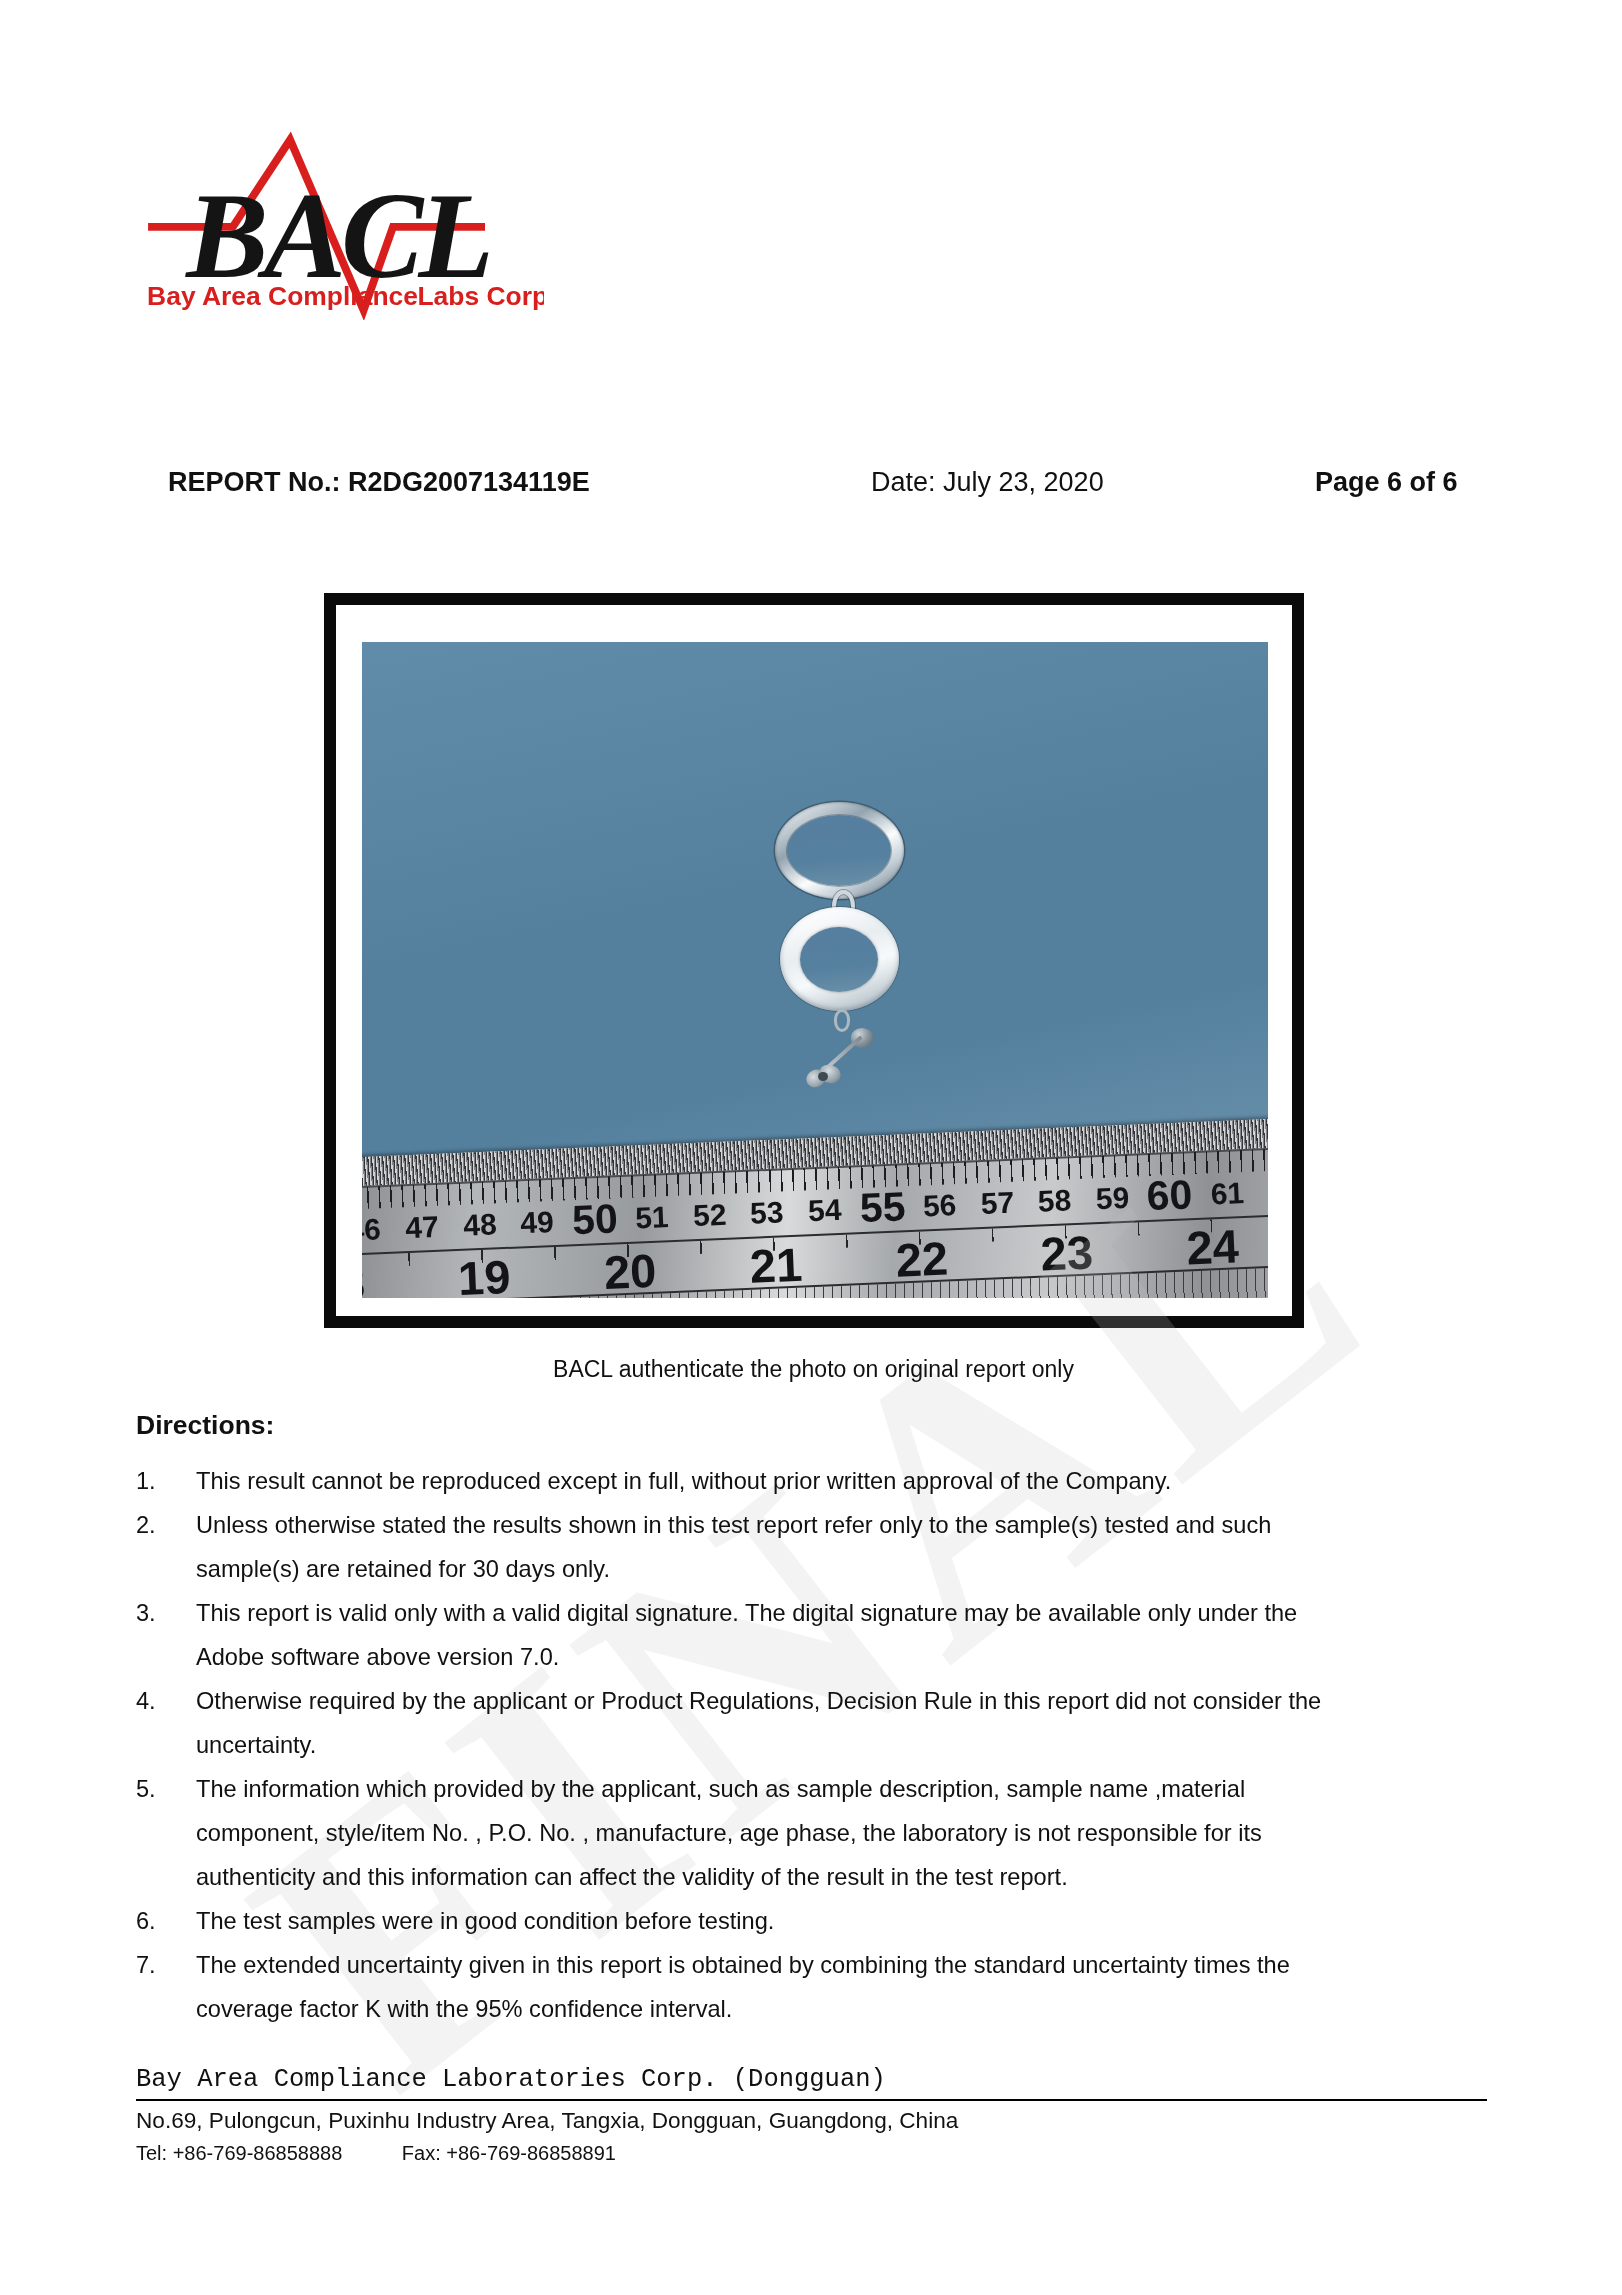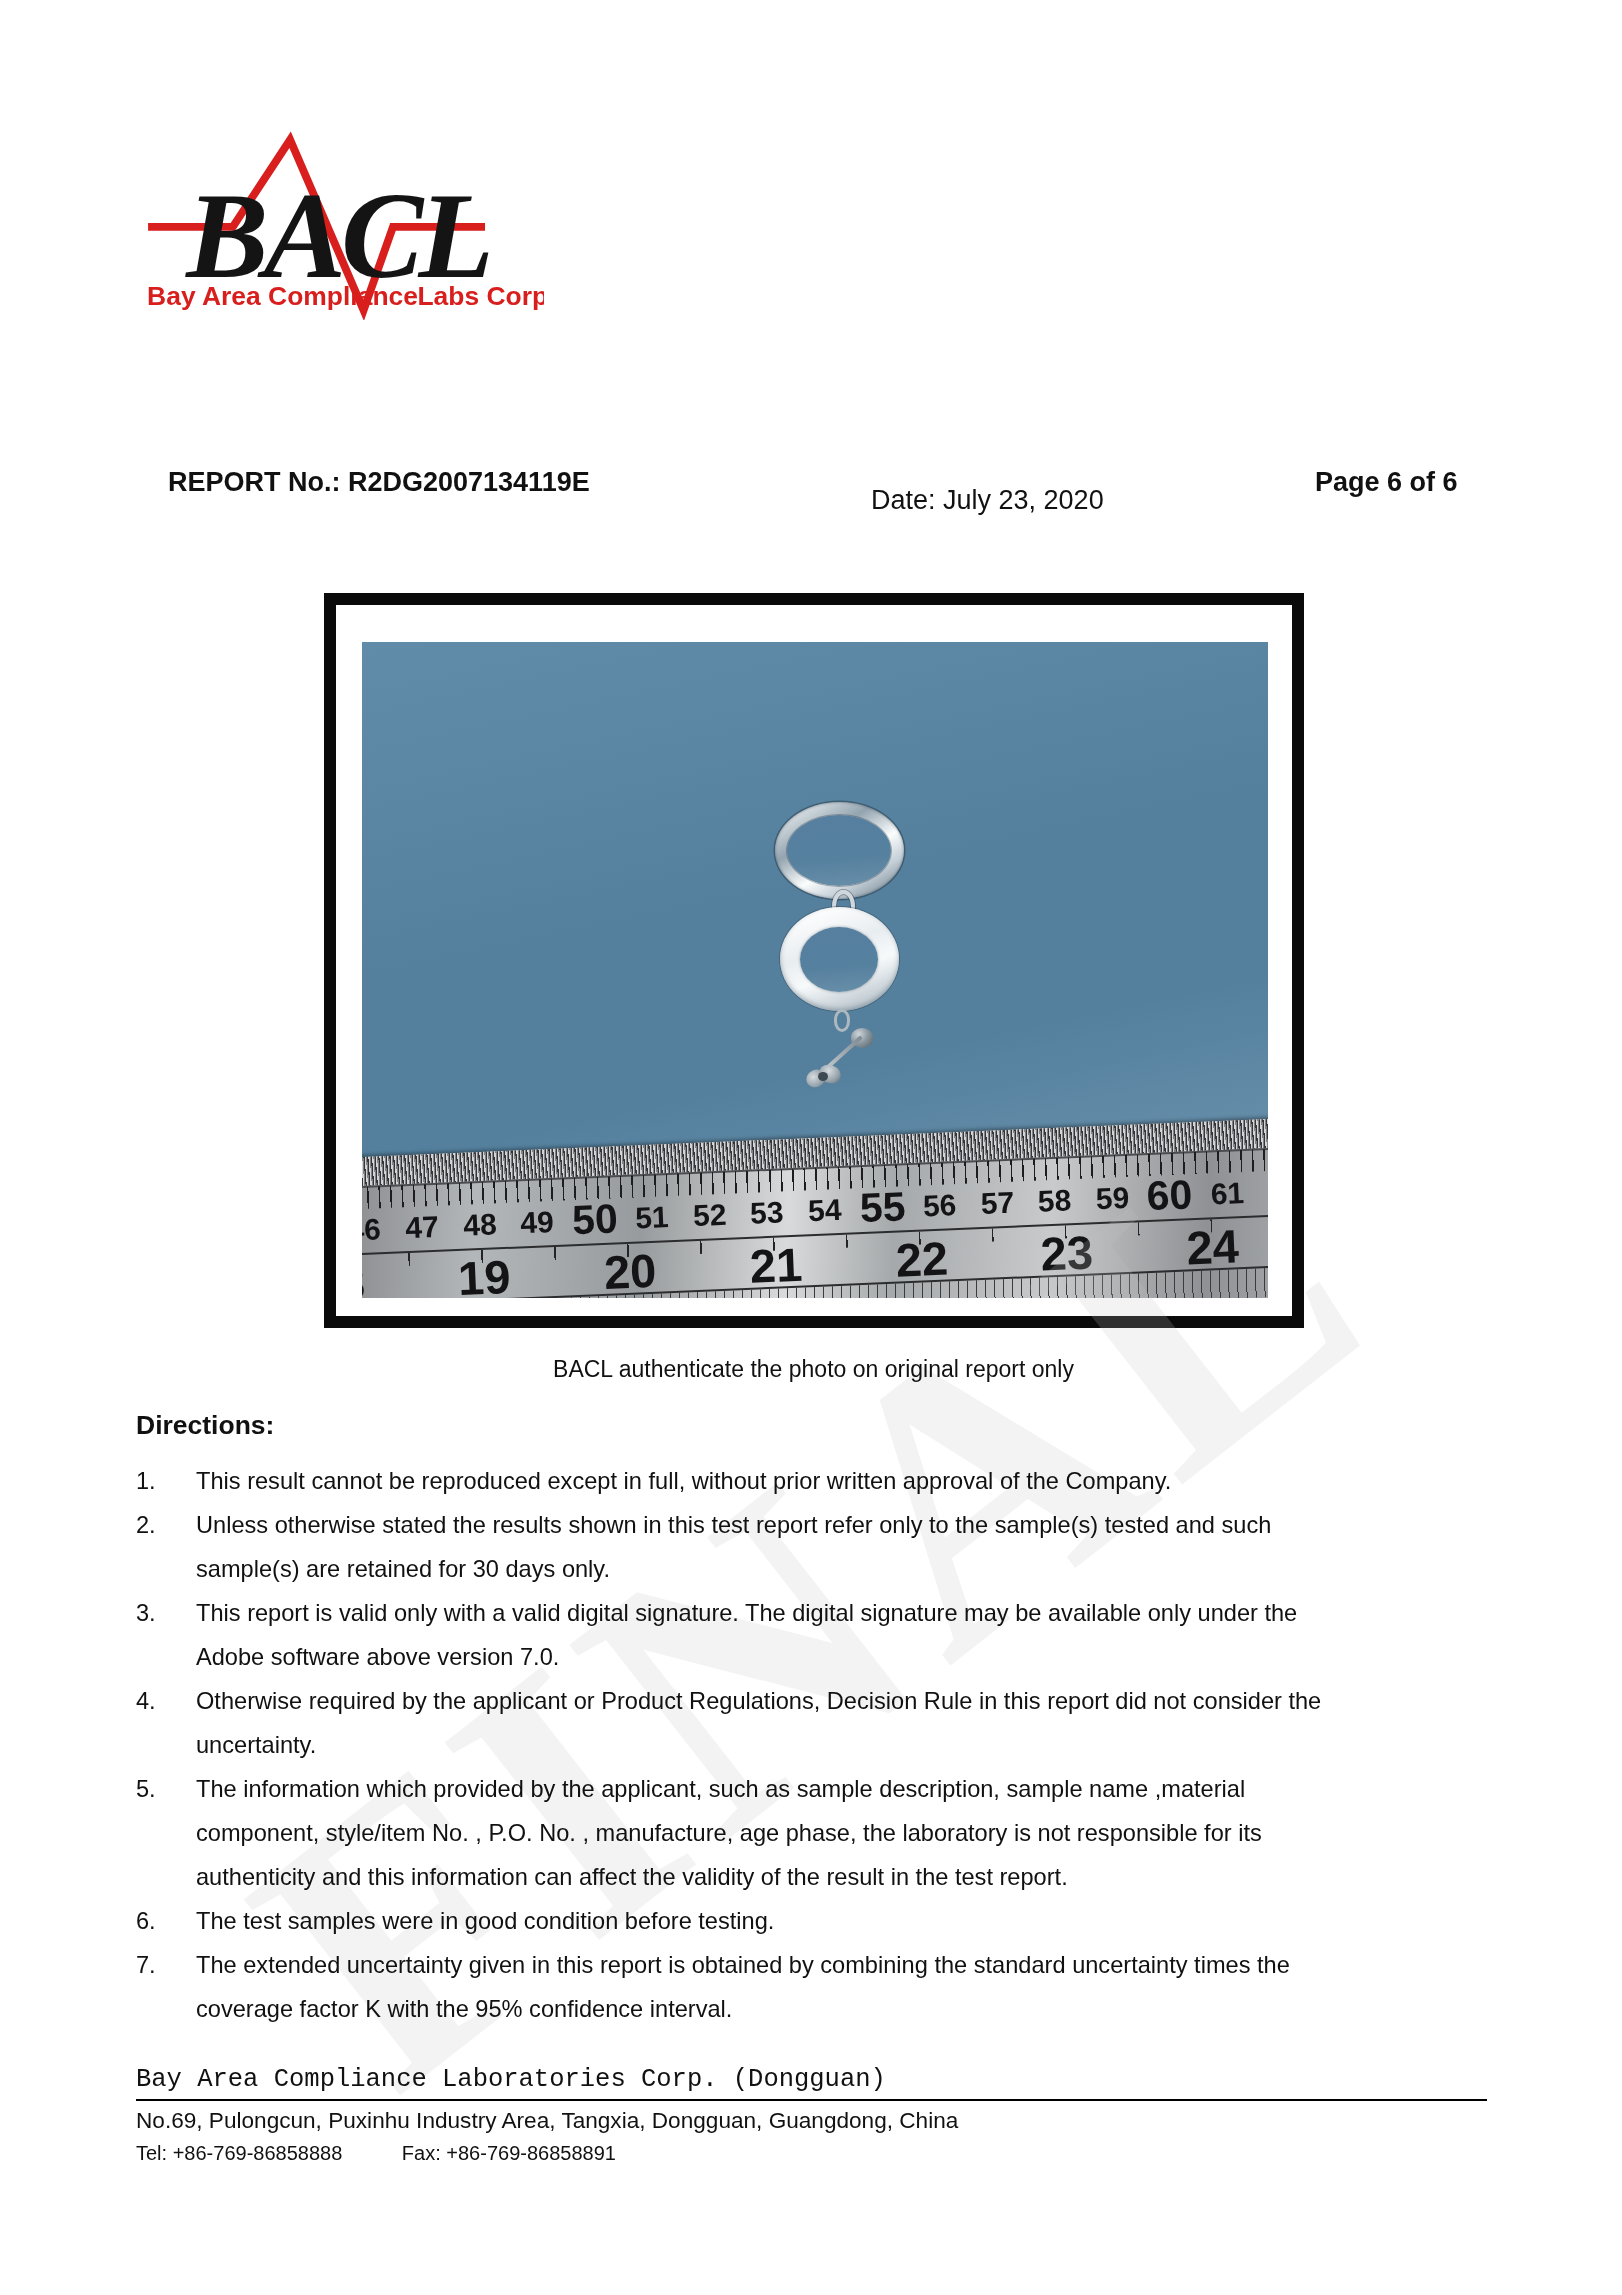--- a/index.html
+++ b/index.html
@@ -8,21 +8,21 @@
 
   
   .logo{position:absolute;left:142px;top:129px;width:402px;height:191px;}
   .logo svg{width:100%;height:100%;}
 
   
   .title{position:absolute;left:0;top:363px;width:100%;text-align:center;
          font-size:58px;font-weight:bold;letter-spacing:1px;}
   .meta{position:absolute;left:0;top:467px;width:100%;height:39px;font-size:27px;}
   .meta .report-no{position:absolute;left:136px;font-weight:bold;margin-left:32px;}
-  .meta .date{position:absolute;left:871px;margin-top:18px;}
+  .meta .date{position:absolute;left:871px;}
   .meta .pageno{position:absolute;left:1315px;font-weight:bold;}
 
   .caption-top{position:absolute;left:0;top:526px;width:100%;text-align:center;font-size:24.5px;}
 
   
   .photo-frame{position:absolute;left:324px;top:593px;width:956px;height:711px;
                border:12.8px solid #0a0a0a;background:#fff;z-index:1;}
   .photo{position:absolute;left:25.5px;top:37px;width:906px;height:656px;overflow:hidden;
          background:linear-gradient(168deg,#618ca9 0%,#54809e 40%,#54809e 62%,#6c93ad 88%,#7b9db4 100%);}
 

